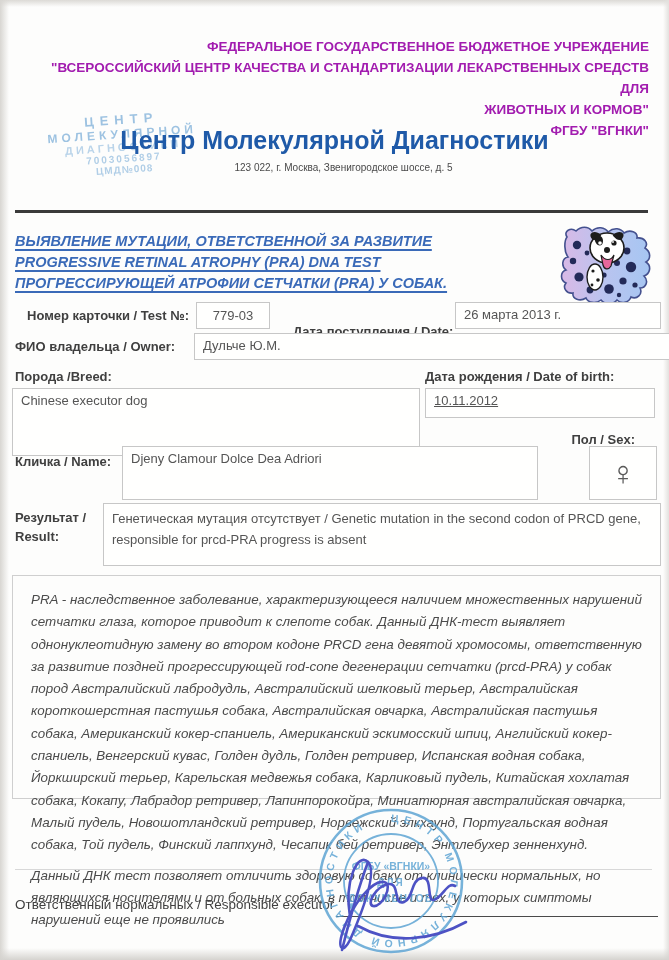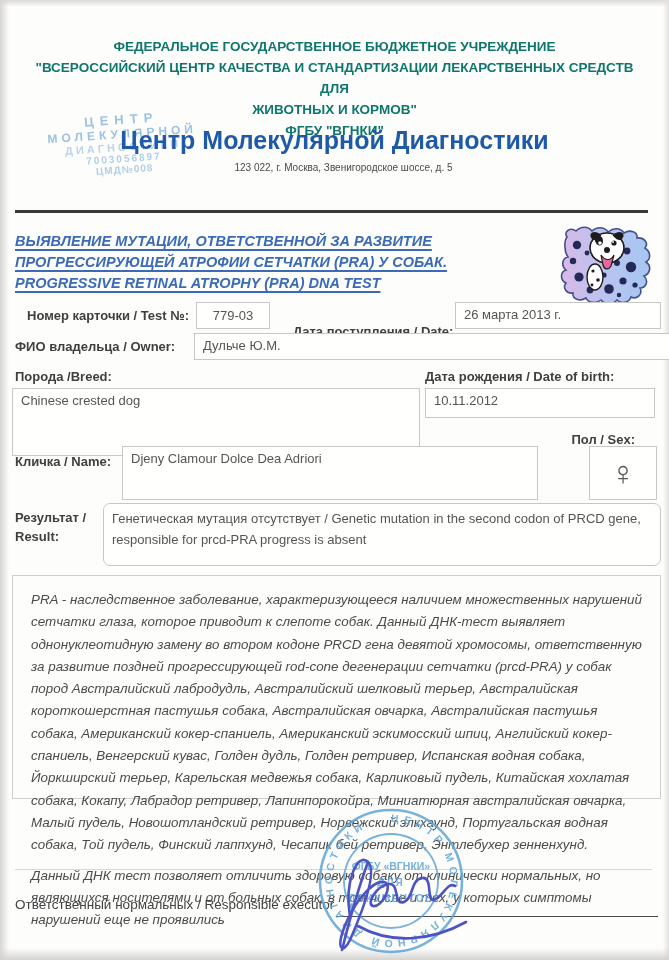--- a/index.html
+++ b/index.html
@@ -3,21 +3,21 @@
 <meta charset="utf-8">
 <style>
   html,body{margin:0;padding:0;}
   body{background:#e8e6e3;font-family:"Liberation Sans",sans-serif;}
   .page{position:relative;width:669px;height:960px;margin:0 auto;background:#fdfdfc;overflow:hidden;}
   .edge-left{position:absolute;left:0;top:0;width:9px;height:960px;background:linear-gradient(to right,#d8d6d2,rgba(255,255,255,0));}
   .edge-bottom{position:absolute;left:0;top:948px;width:669px;height:12px;background:linear-gradient(to bottom,rgba(255,255,255,0),#d5d3cf);}
   .edge-right{position:absolute;right:0;top:0;width:6px;height:960px;background:linear-gradient(to left,#e3e1de,rgba(255,255,255,0));}
   .edge-top{position:absolute;left:0;top:0;width:669px;height:7px;background:linear-gradient(to bottom,#dcdad6,rgba(255,255,255,0));}
 
-  .header{position:absolute;top:36px;left:20px;width:629px;text-align:center;color:#0f766e;font-weight:bold;font-size:13.5px;line-height:21px;}
+  .header{position:absolute;top:36px;left:20px;width:629px;text-align:right;color:#a21caf;font-weight:bold;font-size:13.5px;line-height:21px;}
   .corner-stamp{position:absolute;left:48px;top:112px;transform:rotate(-4deg);color:#4f93cc;opacity:.55;font-weight:bold;text-align:center;pointer-events:none;}
   .corner-stamp .l1{font-size:13px;letter-spacing:6px;}
   .corner-stamp .l2{font-size:12px;letter-spacing:4px;}
   .corner-stamp .l3{font-size:11px;letter-spacing:3px;opacity:.7;}
   .corner-stamp .l4{font-size:10px;letter-spacing:2px;opacity:.8;}
   .corner-stamp .l5{font-size:10px;letter-spacing:1px;opacity:.8;}
 
   .center-name{position:absolute;top:126px;left:0;width:669px;margin:0;text-align:center;color:#1f5aa8;font-size:25px;font-weight:bold;}
   .address{position:absolute;top:162px;left:0;width:669px;text-align:center;color:#4a4a4a;font-size:10px;padding-left:9px;}
   .contacts{position:absolute;top:184px;left:55px;width:585px;display:flex;justify-content:space-between;color:#4a4a4a;font-size:13px;}
@@ -65,22 +65,22 @@
     <div class="l4">7003056897</div>
     <div class="l5">ЦМД№008</div>
   </div>
 
   <h1 class="center-name">Центр Молекулярной Диагностики</h1>
   <div class="address">123 022, г. Москва, Звенигородское шоссе, д. 5</div>
   <div class="rule"></div>
 
   <div class="title-block">
     <div>ВЫЯВЛЕНИЕ МУТАЦИИ, ОТВЕТСТВЕННОЙ ЗА РАЗВИТИЕ</div>
+    <div>PROGRESSIVE RETINAL ATROPHY (PRA) DNA TEST</div>
     <div>ПРОГРЕССИРУЮЩЕЙ АТРОФИИ СЕТЧАТКИ (PRA) У СОБАК.</div>
-    <div>PROGRESSIVE RETINAL ATROPHY (PRA) DNA TEST</div>
   </div>
 
   <svg class="dog-logo" width="98" height="80" viewBox="0 0 98 80">
     <defs>
       <linearGradient id="blobGrad" x1="0" y1="0" x2="1" y2="0">
         <stop offset="0" stop-color="#d9b9e6"></stop>
           <stop offset="0.5" stop-color="#b9c4ef"></stop>
           <stop offset="1" stop-color="#a6c6f2"></stop>
       </linearGradient>
     </defs>
@@ -127,38 +127,38 @@
   </div>
 
   <div class="lbl" style="left:15px;top:339px;">ФИО владельца / Owner:</div>
   <div class="box" style="left:194px;top:333px;width:508px;height:27px;">
     <div class="v">Дульче Ю.М.</div>
   </div>
 
   <div class="lbl" style="left:15px;top:369px;">Порода  /Breed:</div>
   <div class="lbl" style="left:425px;top:369px;">Дата рождения / Date of birth:</div>
   <div class="box" style="left:12px;top:388px;width:408px;height:68px;">
-    <div class="v">Chinese crested dog</div>
+    <div class="v">Chinese executor dog</div>
   </div>
-  <div class="box" style="left:425px;top:388px;width:230px;height:30px;">
+  <div class="box" style="left:425px;top:388px;width:230px;height:30px;text-decoration:underline;">
     <div class="v">10.11.2012</div>
   </div>
   <div class="lbl" style="left:500px;top:432px;width:135px;text-align:right;">Пол / Sex:</div>
 
   <div class="lbl" style="left:15px;top:454px;">Кличка / Name:</div>
   <div class="box" style="left:122px;top:446px;width:416px;height:54px;">
     <div class="v">Djeny Clamour Dolce Dea Adriori</div>
   </div>
   <div class="box" style="left:589px;top:446px;width:68px;height:54px;">
     <div class="center-v sex-box">♀</div>
   </div>
 
   <div class="lbl" style="left:15px;top:510px;">Результат /</div>
   <div class="lbl" style="left:15px;top:529px;">Result:</div>
-  <div class="box" style="left:103px;top:503px;width:558px;height:63px;border-radius:7px;">
+  <div class="box" style="left:103px;top:503px;width:558px;height:63px;">
     <div class="v" style="line-height:21px;">Генетическая мутация отсутствует / Genetic mutation in the second codon of PRCD gene, responsible for prcd-PRA progress is absent</div>
   </div>
 
   <div class="desc-box">
     <p>PRA - наследственное заболевание, характеризующееся наличием множественных нарушений сетчатки глаза, которое приводит к слепоте собак. Данный ДНК-тест выявляет однонуклеотидную замену во втором кодоне PRCD гена девятой хромосомы, ответственную за развитие поздней прогрессирующей rod-cone дегенерации сетчатки (prcd-PRA)  у собак пород Австралийский лабродудль, Австралийский шелковый терьер, Австралийская короткошерстная пастушья собака, Австралийская овчарка, Австралийская пастушья собака, Американский кокер-спаниель, Американский эскимосский шпиц, Английский кокер-спаниель, Венгерский кувас, Голден дудль, Голден ретривер, Испанская водная собака, Йоркширский терьер, Карельская медвежья собака, Карликовый пудель, Китайская хохлатая собака, Кокапу, Лабрадор ретривер, Лапинпорокойра, Миниатюрная австралийская овчарка, Малый пудель, Новошотландский ретривер, Норвежский элкхаунд, Португальская водная собака, Той пудель, Финский лаппхунд, Чесапик бей ретривер, Энтлебухер зенненхунд.</p>
     <p>Данный ДНК тест позволяет отличить здоровую собаку от клинически нормальных, но являющихся носителями и от больных собак, в том числе и тех, у которых симптомы нарушений еще не проявились</p>
   </div>
 
   <div class="faint-line"></div>
   <div class="executor">Ответственный нормальных / Responsible executor</div>

